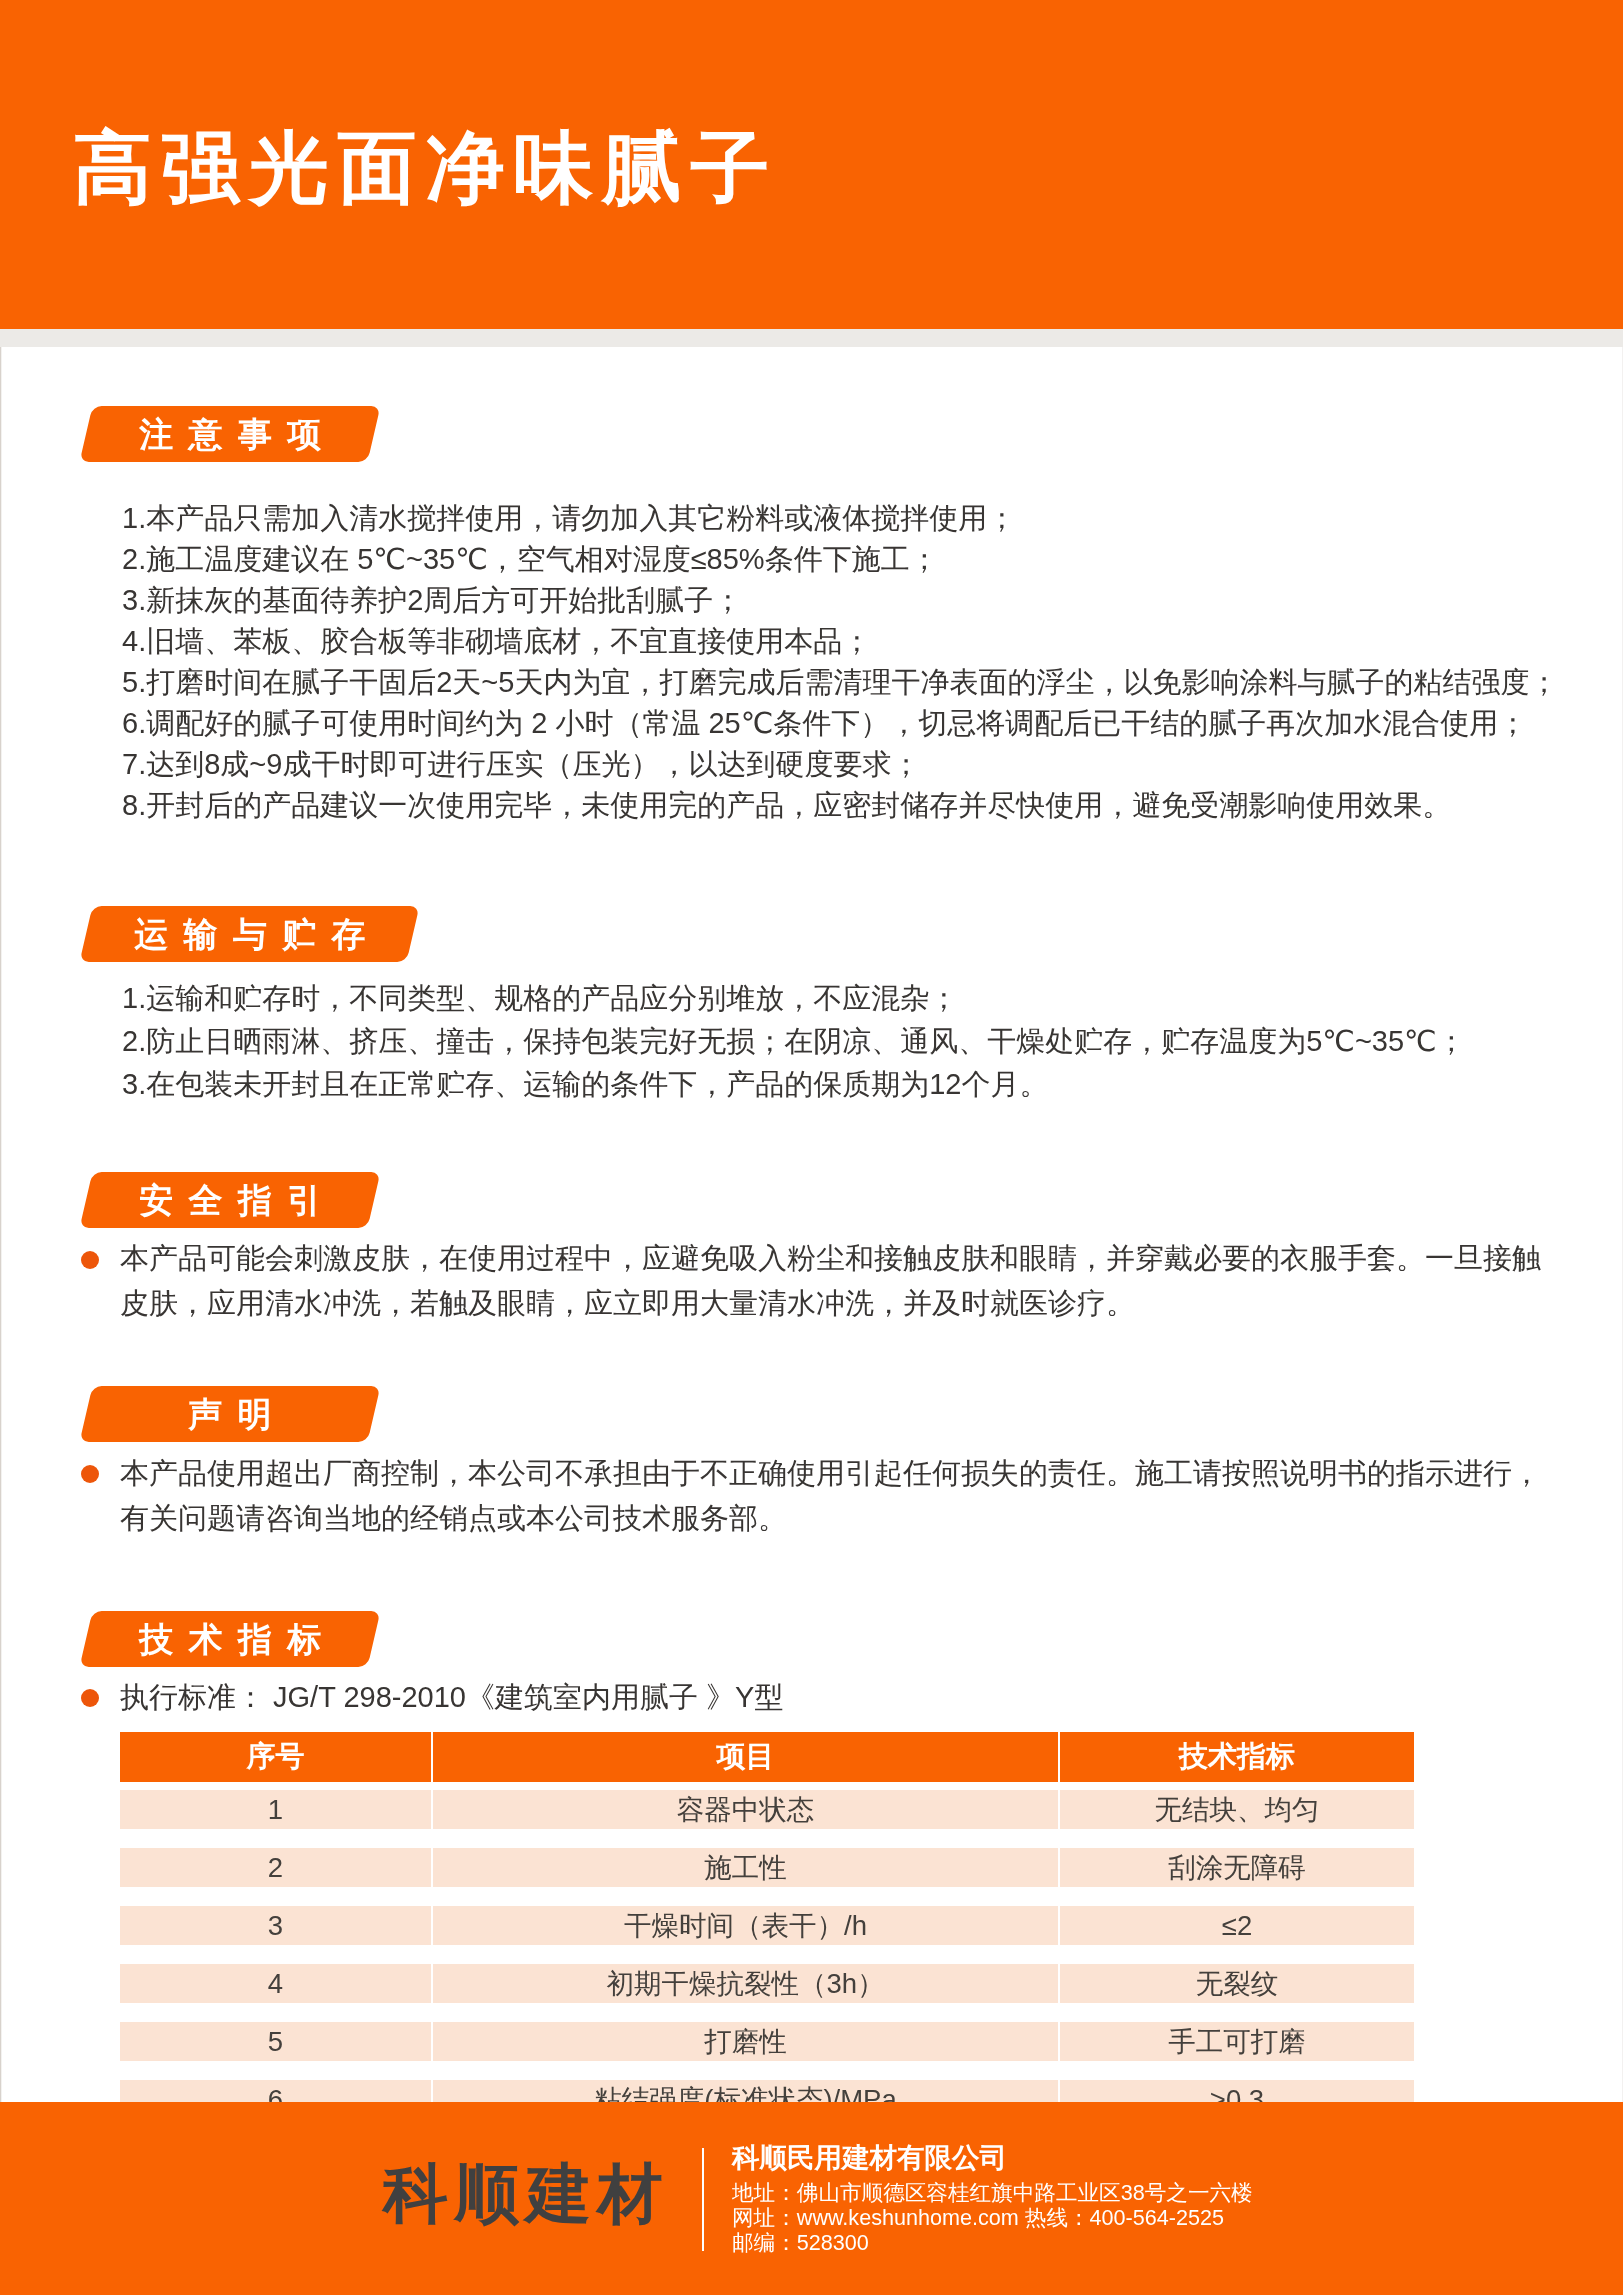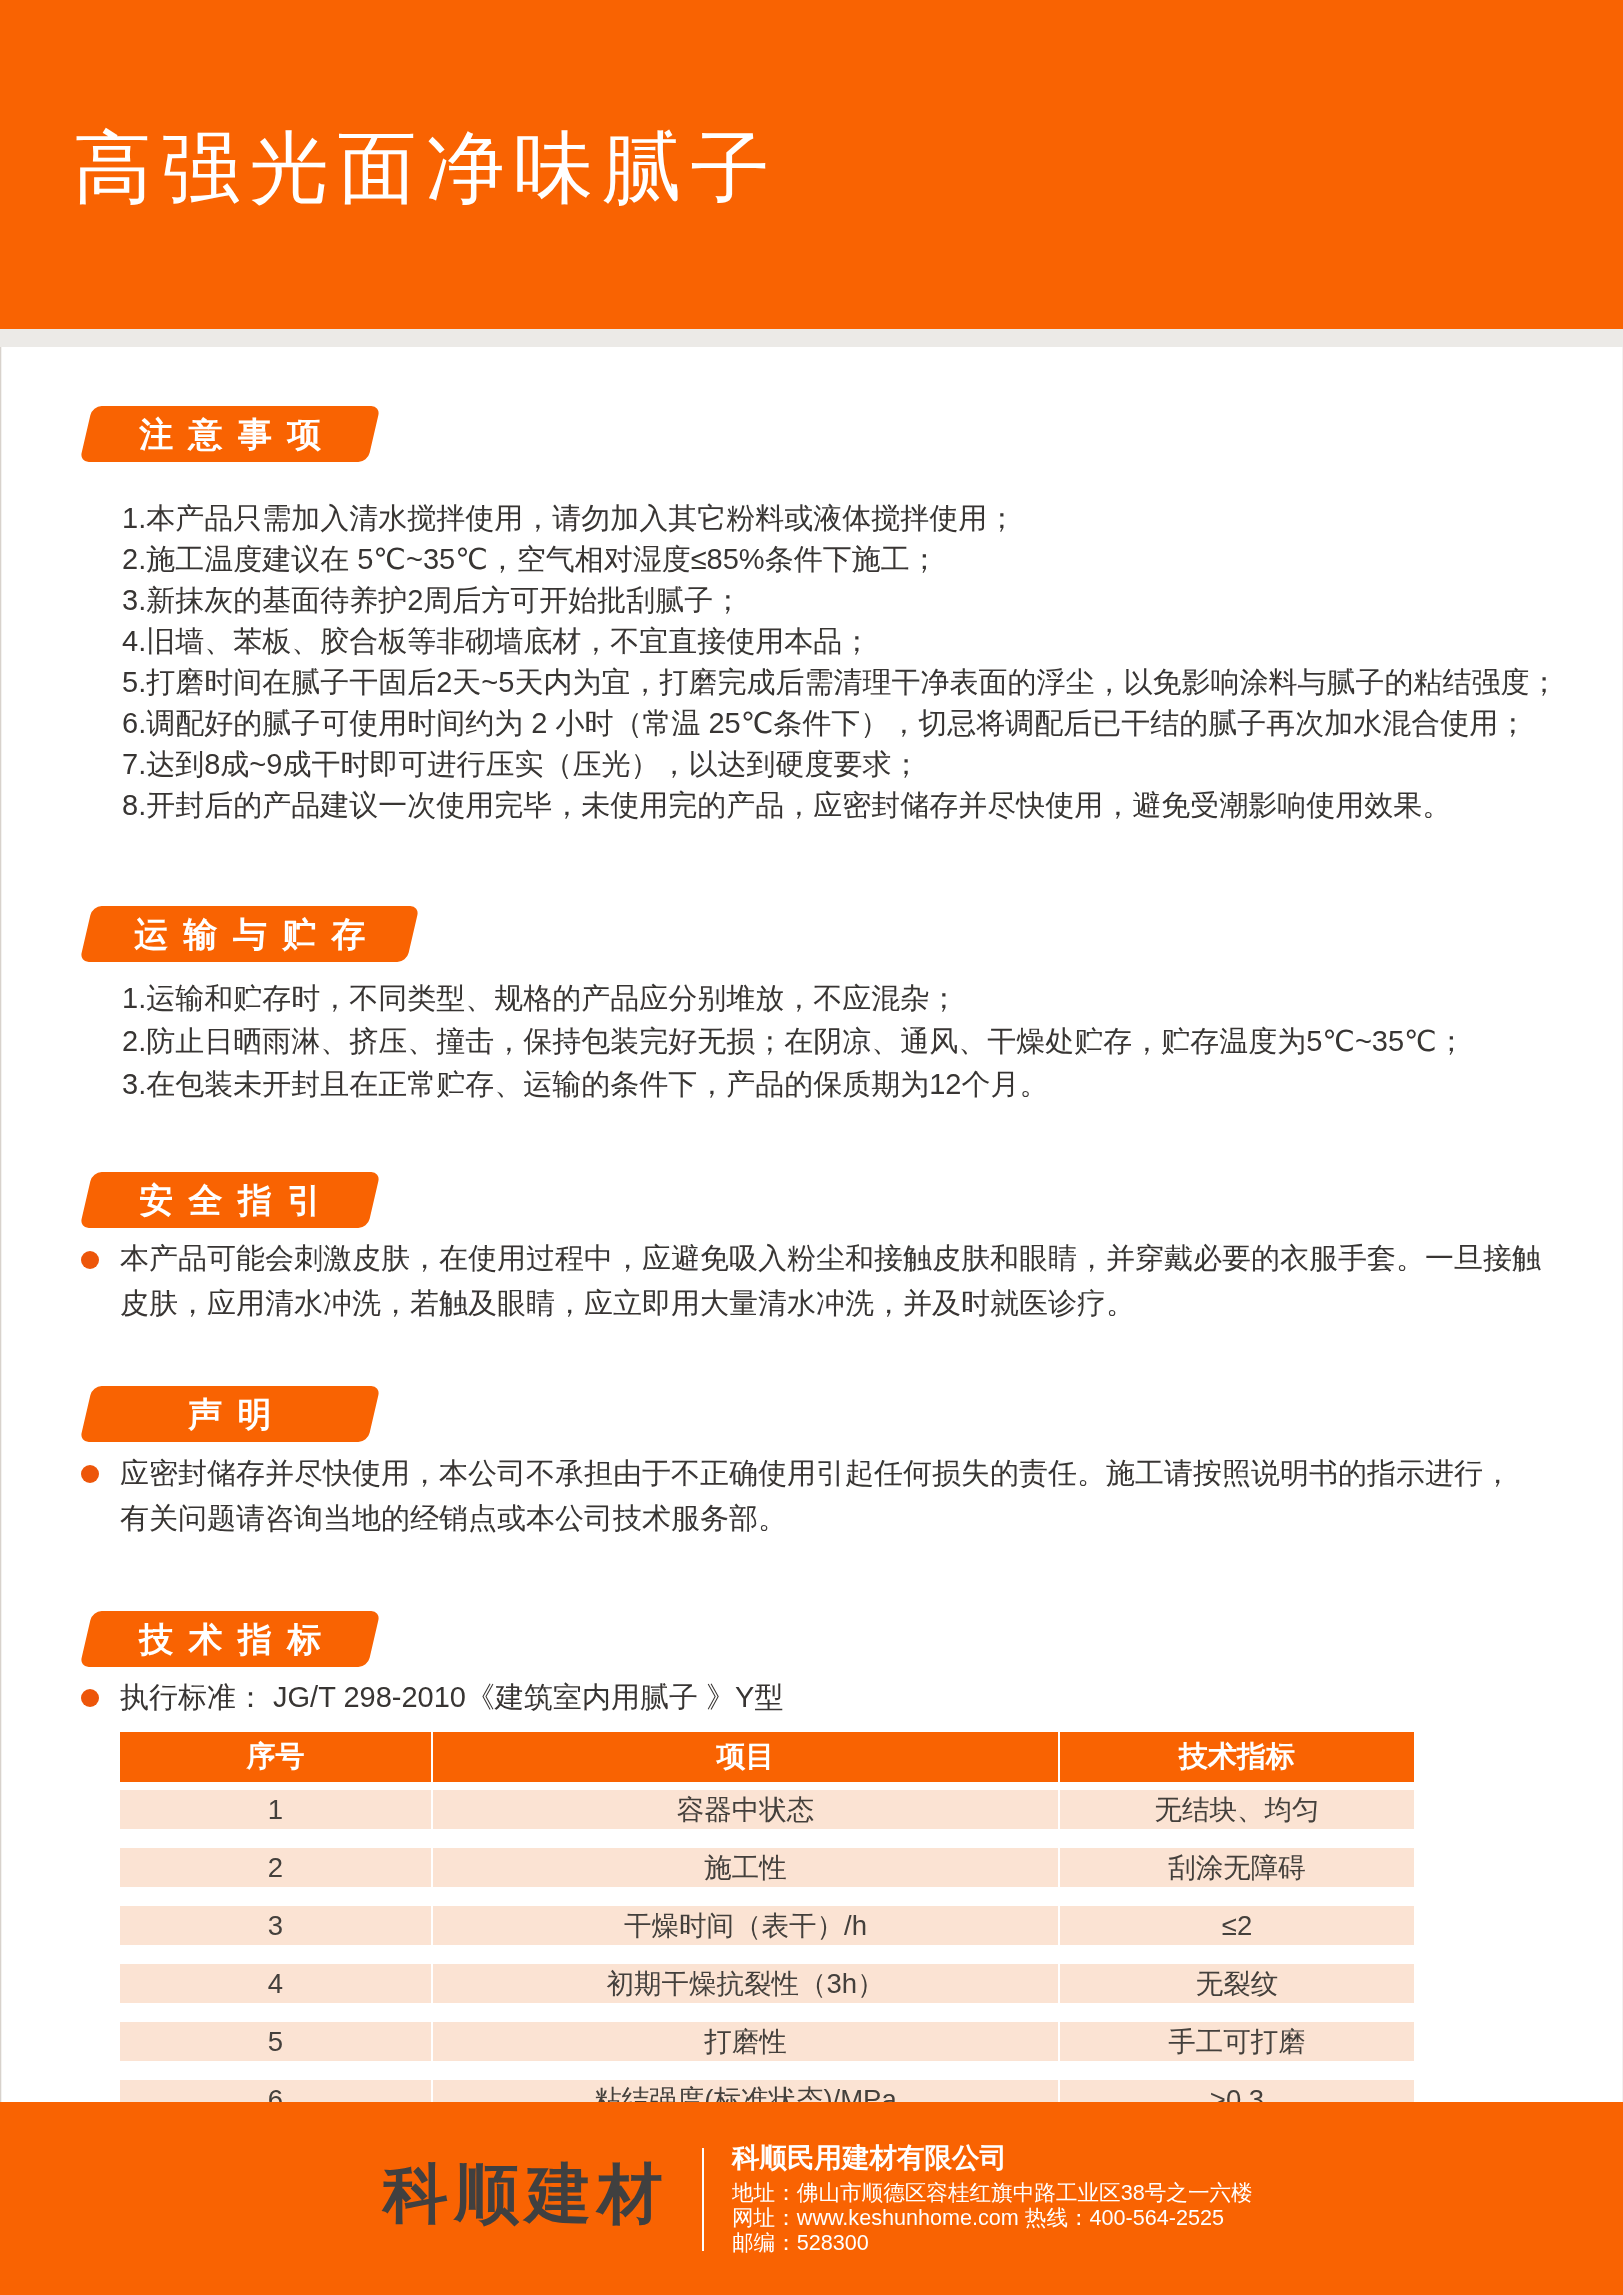--- a/index.html
+++ b/index.html
@@ -5,21 +5,21 @@
   html,body { margin:0; padding:0; background:#888; }
   .page {
     position:relative; width:1624px; height:2295px; background:#ffffff;
     font-family:"Liberation Sans","DejaVu Sans",sans-serif; overflow:hidden;
     box-shadow: inset 0 0 0 1.3px #d8d2cc;
   }
   
   .header { position:absolute; left:0; top:0; width:1624px; height:329px; background:#F96302; }
   .header-title {
     position:absolute; left:73px; top:128px; color:#ffffff; font-size:79px;
-    font-weight:normal; letter-spacing:9.2px; line-height:1; white-space:nowrap;
+    font-weight:bold; letter-spacing:9.2px; line-height:1; white-space:nowrap;
   }
   .header-strip { position:absolute; left:0; top:329px; width:1624px; height:18.3px; background:#ECEAE7; }
 
   
   .badge {
     position:absolute; left:86px; width:288px; height:56px; background:#F96302;
     border-radius:9.2px; transform:skewX(-13deg); transform-origin:center;
     display:flex; align-items:center; justify-content:center;
   }
   .badge > span {
@@ -108,21 +108,21 @@
   <div class="para" style="top:1236px;">
     <div class="pline">本产品可能会刺激皮肤，在使用过程中，应避免吸入粉尘和接触皮肤和眼睛，并穿戴必要的衣服手套。一旦接触</div>
     <div class="pline">皮肤，应用清水冲洗，若触及眼睛，应立即用大量清水冲洗，并及时就医诊疗。</div>
   </div>
 
   <div class="badge" style="top:1386px;">
     <span>声明</span>
   </div>
   <div class="dot" style="top:1465px;"></div>
   <div class="para" style="top:1451px;">
-    <div class="pline">应密封储存并尽快使用，本公司不承担由于不正确使用引起任何损失的责任。施工请按照说明书的指示进行，</div>
+    <div class="pline">本产品使用超出厂商控制，本公司不承担由于不正确使用引起任何损失的责任。施工请按照说明书的指示进行，</div>
     <div class="pline">有关问题请咨询当地的经销点或本公司技术服务部。</div>
   </div>
 
   <div class="badge" style="top:1611px;">
     <span>技术指标</span>
   </div>
   <div class="dot" style="top:1689px;"></div>
   <div class="std-line" style="top:1683px;">执行标准： JG/T 298-2010《建筑室内用腻子 》Y型</div>
 
   <div class="spec-table">

